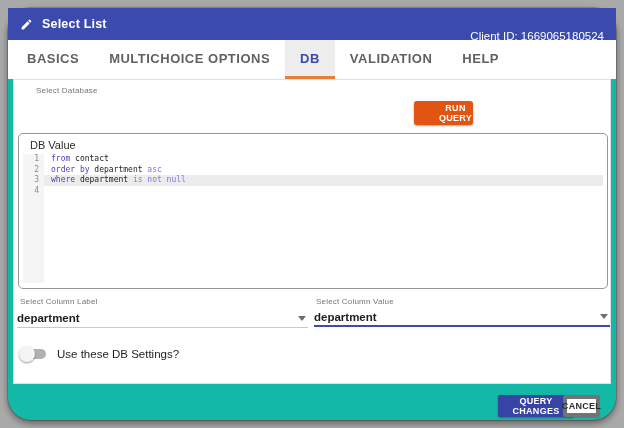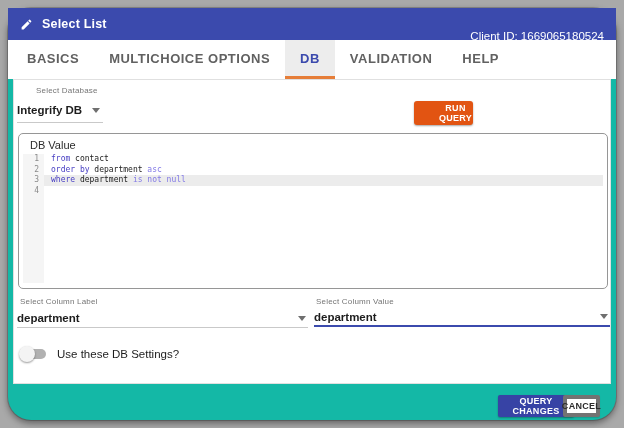--- a/index.html
+++ b/index.html
@@ -120,24 +120,20 @@
     <div class="tab">BASICS</div>
     <div class="tab">MULTICHOICE OPTIONS</div>
     <div class="tab active">DB</div>
     <div class="tab">VALIDATION</div>
     <div class="tab">HELP</div>
   </div>
 
   <div class="panel">
 
     <div class="small-label lbl-db">Select Database</div>
-    <div class="select sel-db">
-      <span class="val">Integrify DB</span>
-      <span class="caret"></span>
-    </div>
 
     <button class="run-btn">RUN QUERY</button>
 
     <div class="editor">
       <div class="editor-label">DB Value</div>
       <div class="code">
         <div class="gutter">
           <div>1</div>
           <div>2</div>
           <div>3</div>

